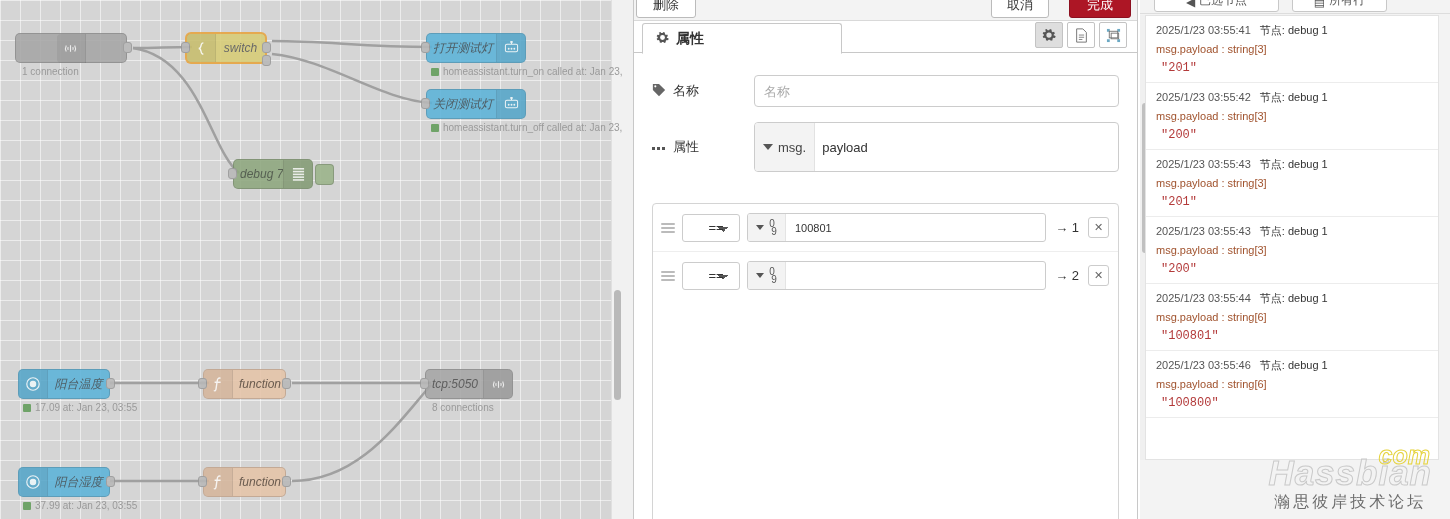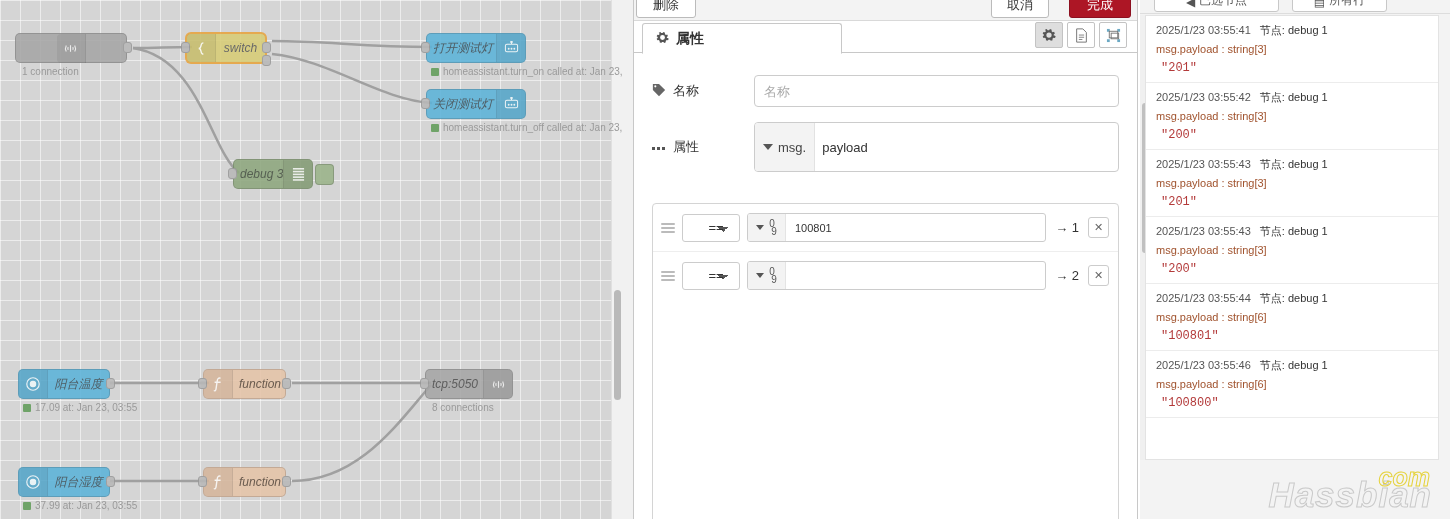--- a/index.html
+++ b/index.html
@@ -352,21 +352,21 @@
             </g>
           </svg>
         </span>
         <span class="port in"></span>
       </div>
       <div class="nstatus" style="left: 431px; top: 122px;">
         <span class="dot"></span>
         <span>homeassistant.turn_off called at: Jan 23, 03:55</span>
       </div>
       <div class="node green" style="left: 233px; top: 159px; width: 80px;">
-        <span class="nlabel">debug 3</span>
+        <span class="nlabel">debug 7</span>
         <span class="icobox right">
           <svg width="13" height="15" viewBox="0 0 14 16">
             <g fill="#fff" opacity=".85">
               <rect x="1" y="1" width="12" height="1.7"></rect>
               <rect x="1" y="4" width="12" height="1.7"></rect>
               <rect x="1" y="7" width="12" height="1.7"></rect>
               <rect x="1" y="10" width="12" height="1.7"></rect>
               <rect x="1" y="13" width="12" height="1.7"></rect>
             </g>
           </svg>
@@ -608,16 +608,17 @@
         <div class="dbg-msg">
           <div class="dbg-meta"><span>2025/1/23 03:55:46</span><span class="node-lbl">节点: debug 1</span></div>
           <div class="dbg-prop">msg.payload : string[6]</div>
           <div class="dbg-val">"100800"</div>
         </div>
       </div>
 
     <div id="watermark">
       <div id="wm-main">Hassbian</div>
       <div id="wm-com">com</div>
+      <div id="wm-sub">瀚思彼岸技术论坛</div>
     </div>
   </div>
 
 </div>
 
 </body></html>

